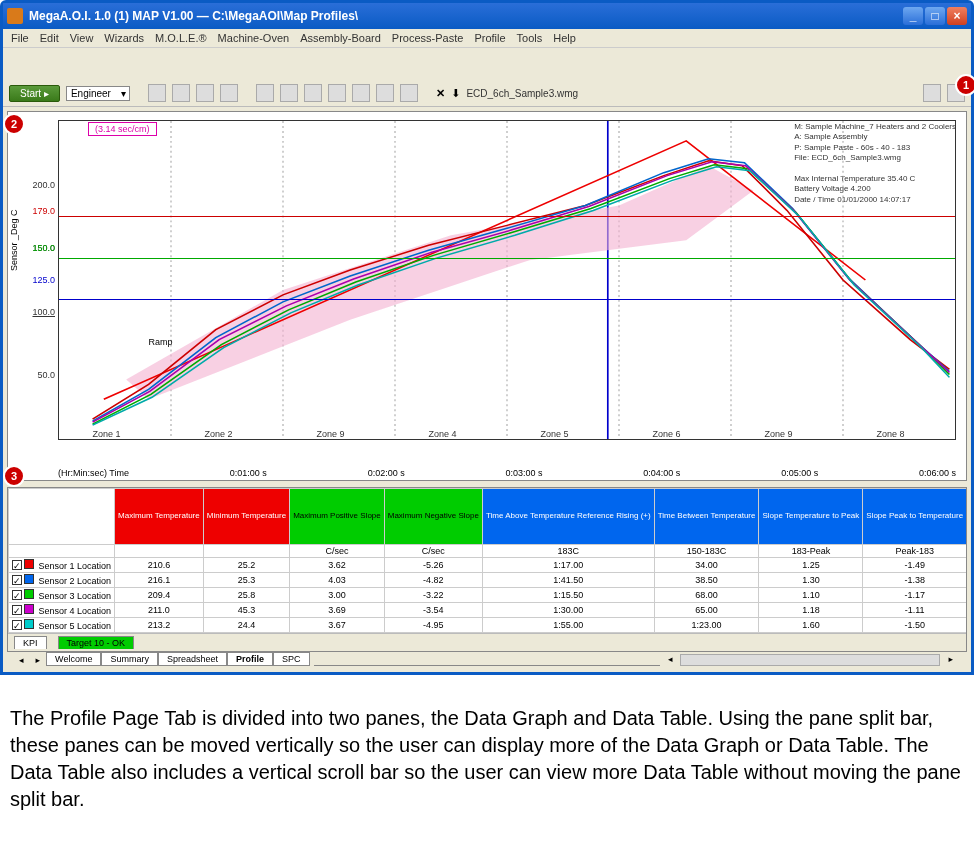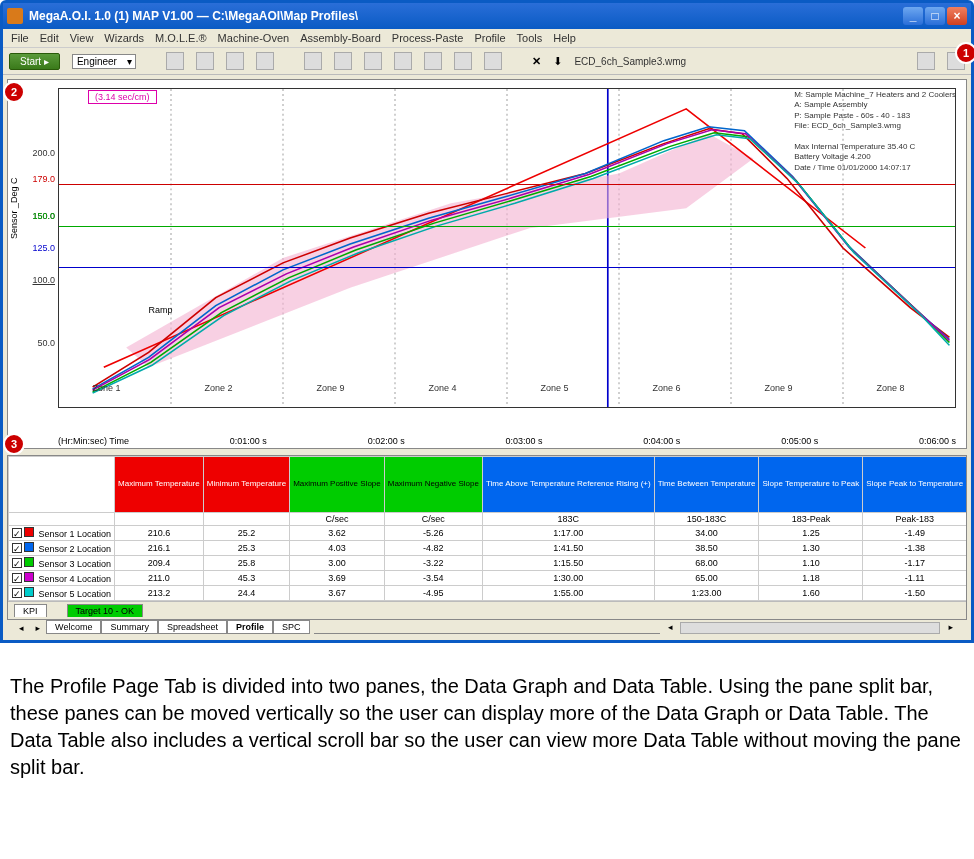--- a/index.html
+++ b/index.html
@@ -8,49 +8,49 @@
 .titlebar { background: linear-gradient(#2a6ed8,#0a5bc4); color: #fff; height: 26px; display: flex; align-items: center; padding: 0 4px; }
 .titlebar-icon { width: 16px; height: 16px; background: #d97a1a; border-radius: 2px; margin-right: 6px; }
 .titlebar-text { flex: 1; font-weight: bold; font-size: 12px; white-space: nowrap; overflow: hidden; }
 .winbtns { display: flex; gap: 2px; }
 .winbtn { width: 20px; height: 18px; border-radius: 3px; display: flex; align-items: center; justify-content: center; font-weight: bold; font-size: 12px; color: #fff; cursor: pointer; }
 .winbtn.min, .winbtn.max { background: linear-gradient(#6ea8f0,#2a6ed8); }
 .winbtn.close { background: linear-gradient(#f08060,#d04020); }
 .red-badge { width: 22px; height: 22px; border-radius: 50%; background: #c00; color: #fff; display: flex; align-items: center; justify-content: center; font-weight: bold; border: 2px solid #fff; position: absolute; z-index: 10; }
 .menubar { background: #ece9d8; padding: 3px 8px; font-size: 11px; color: #333; display: flex; gap: 11px; border-bottom: 1px solid #ccc; }
 .menubar span { cursor: pointer; }
-.toolbar { background: #ece9d8; padding: 4px 6px; display: flex; align-items: center; gap: 12px; border-bottom: 1px solid #bbb; position: relative; }
+.toolbar { background: #ece9d8; padding: 4px 6px; display: flex; align-items: center; gap: 6px; border-bottom: 1px solid #bbb; position: relative; margin-top: 32px; }
 .tb-btn { background: linear-gradient(#5a9a3a,#3a7a1a); color: #fff; padding: 2px 10px; border: 1px solid #2a5a0a; border-radius: 2px; font-size: 10px; cursor: pointer; }
 .tb-select { background: #fff; border: 1px solid #888; padding: 1px 18px 1px 4px; font-size: 10px; position: relative; cursor: pointer; }
 .tb-select::after { content: "▾"; position: absolute; right: 3px; }
 .tb-icon { width: 18px; height: 18px; background: #ddd; border: 1px solid #aaa; cursor: pointer; display: inline-block; }
 .tb-sep { width: 6px; }
 .tb-filename { font-size: 10px; color: #333; }
 .content { position: relative; padding: 4px; background: #ece9d8; }
 .chart-panel { background: #fff; border: 1px solid #888; position: relative; height: 370px; padding: 8px 10px 20px 50px; }
 .chart-area { position: relative; width: 100%; height: 320px; border: 1px solid #333; }
 .chart-info { position: absolute; right: 8px; top: 8px; font-size: 8px; line-height: 1.3; color: #333; background: #fff; padding: 2px; }
 .y-tick { position: absolute; right: 100%; font-size: 9px; color: #333; transform: translateY(-50%); padding-right: 4px; }
 .y-tick.red { color: #c00; }
 .y-tick.grn { color: #0a0; }
 .y-tick.blu { color: #00c; }
 .hline { position: absolute; left: 0; right: 0; height: 1px; }
-.zone-lbl { position: absolute; bottom: 14px; font-size: 9px; color: #333; }
+.zone-lbl { position: absolute; bottom: 0; font-size: 9px; color: #333; }
 .splitter { height: 6px; background: #ece9d8; cursor: ns-resize; }
 .table-panel { background: #fff; border: 1px solid #888; overflow: auto; }
 table { border-collapse: collapse; width: 100%; font-size: 9px; }
 th, td { border: 1px solid #ccc; padding: 1px 3px; text-align: center; white-space: nowrap; }
 th { font-weight: normal; height: 56px; vertical-align: middle; font-size: 8px; line-height: 1.1; }
 th.red { background: #e00; color: #fff; }
 th.grn { background: #0c0; color: #000; }
 th.blu { background: #06e; color: #fff; }
 th.wht { background: #fff; }
 td.first { text-align: left; }
 .sensor-chk { width: 10px; height: 10px; display: inline-block; border: 1px solid #333; margin-right: 2px; }
-.tabs-row { background: #ece9d8; padding: 2px 6px; display: flex; align-items: center; gap: 20px; font-size: 9px; border-top: 1px solid #bbb; }
+.tabs-row { background: #ece9d8; padding: 2px 6px; display: flex; align-items: center; gap: 11px; font-size: 9px; border-top: 1px solid #bbb; }
 .tab { background: #fff; border: 1px solid #888; border-bottom: none; padding: 1px 8px; cursor: pointer; }
 .tab.active { background: #0c0; }
 .bottom-tabs { background: #ece9d8; padding: 2px 6px; display: flex; gap: 0; font-size: 9px; }
 .btab { background: #fff; border: 1px solid #888; padding: 1px 8px; cursor: pointer; }
 .btab.active { font-weight: bold; }
 .statusbar { background: #ece9d8; border-top: 1px solid #bbb; padding: 2px 8px; display: flex; gap: 20px; font-size: 9px; color: #444; }
 .statusbar .spacer { flex: 1; }
 .description { padding: 30px 10px 10px 10px; font-size: 20px; line-height: 1.35; font-family: Arial, sans-serif; }
 svg.plot { position: absolute; inset: 0; width: 100%; height: 100%; }
 </style>

